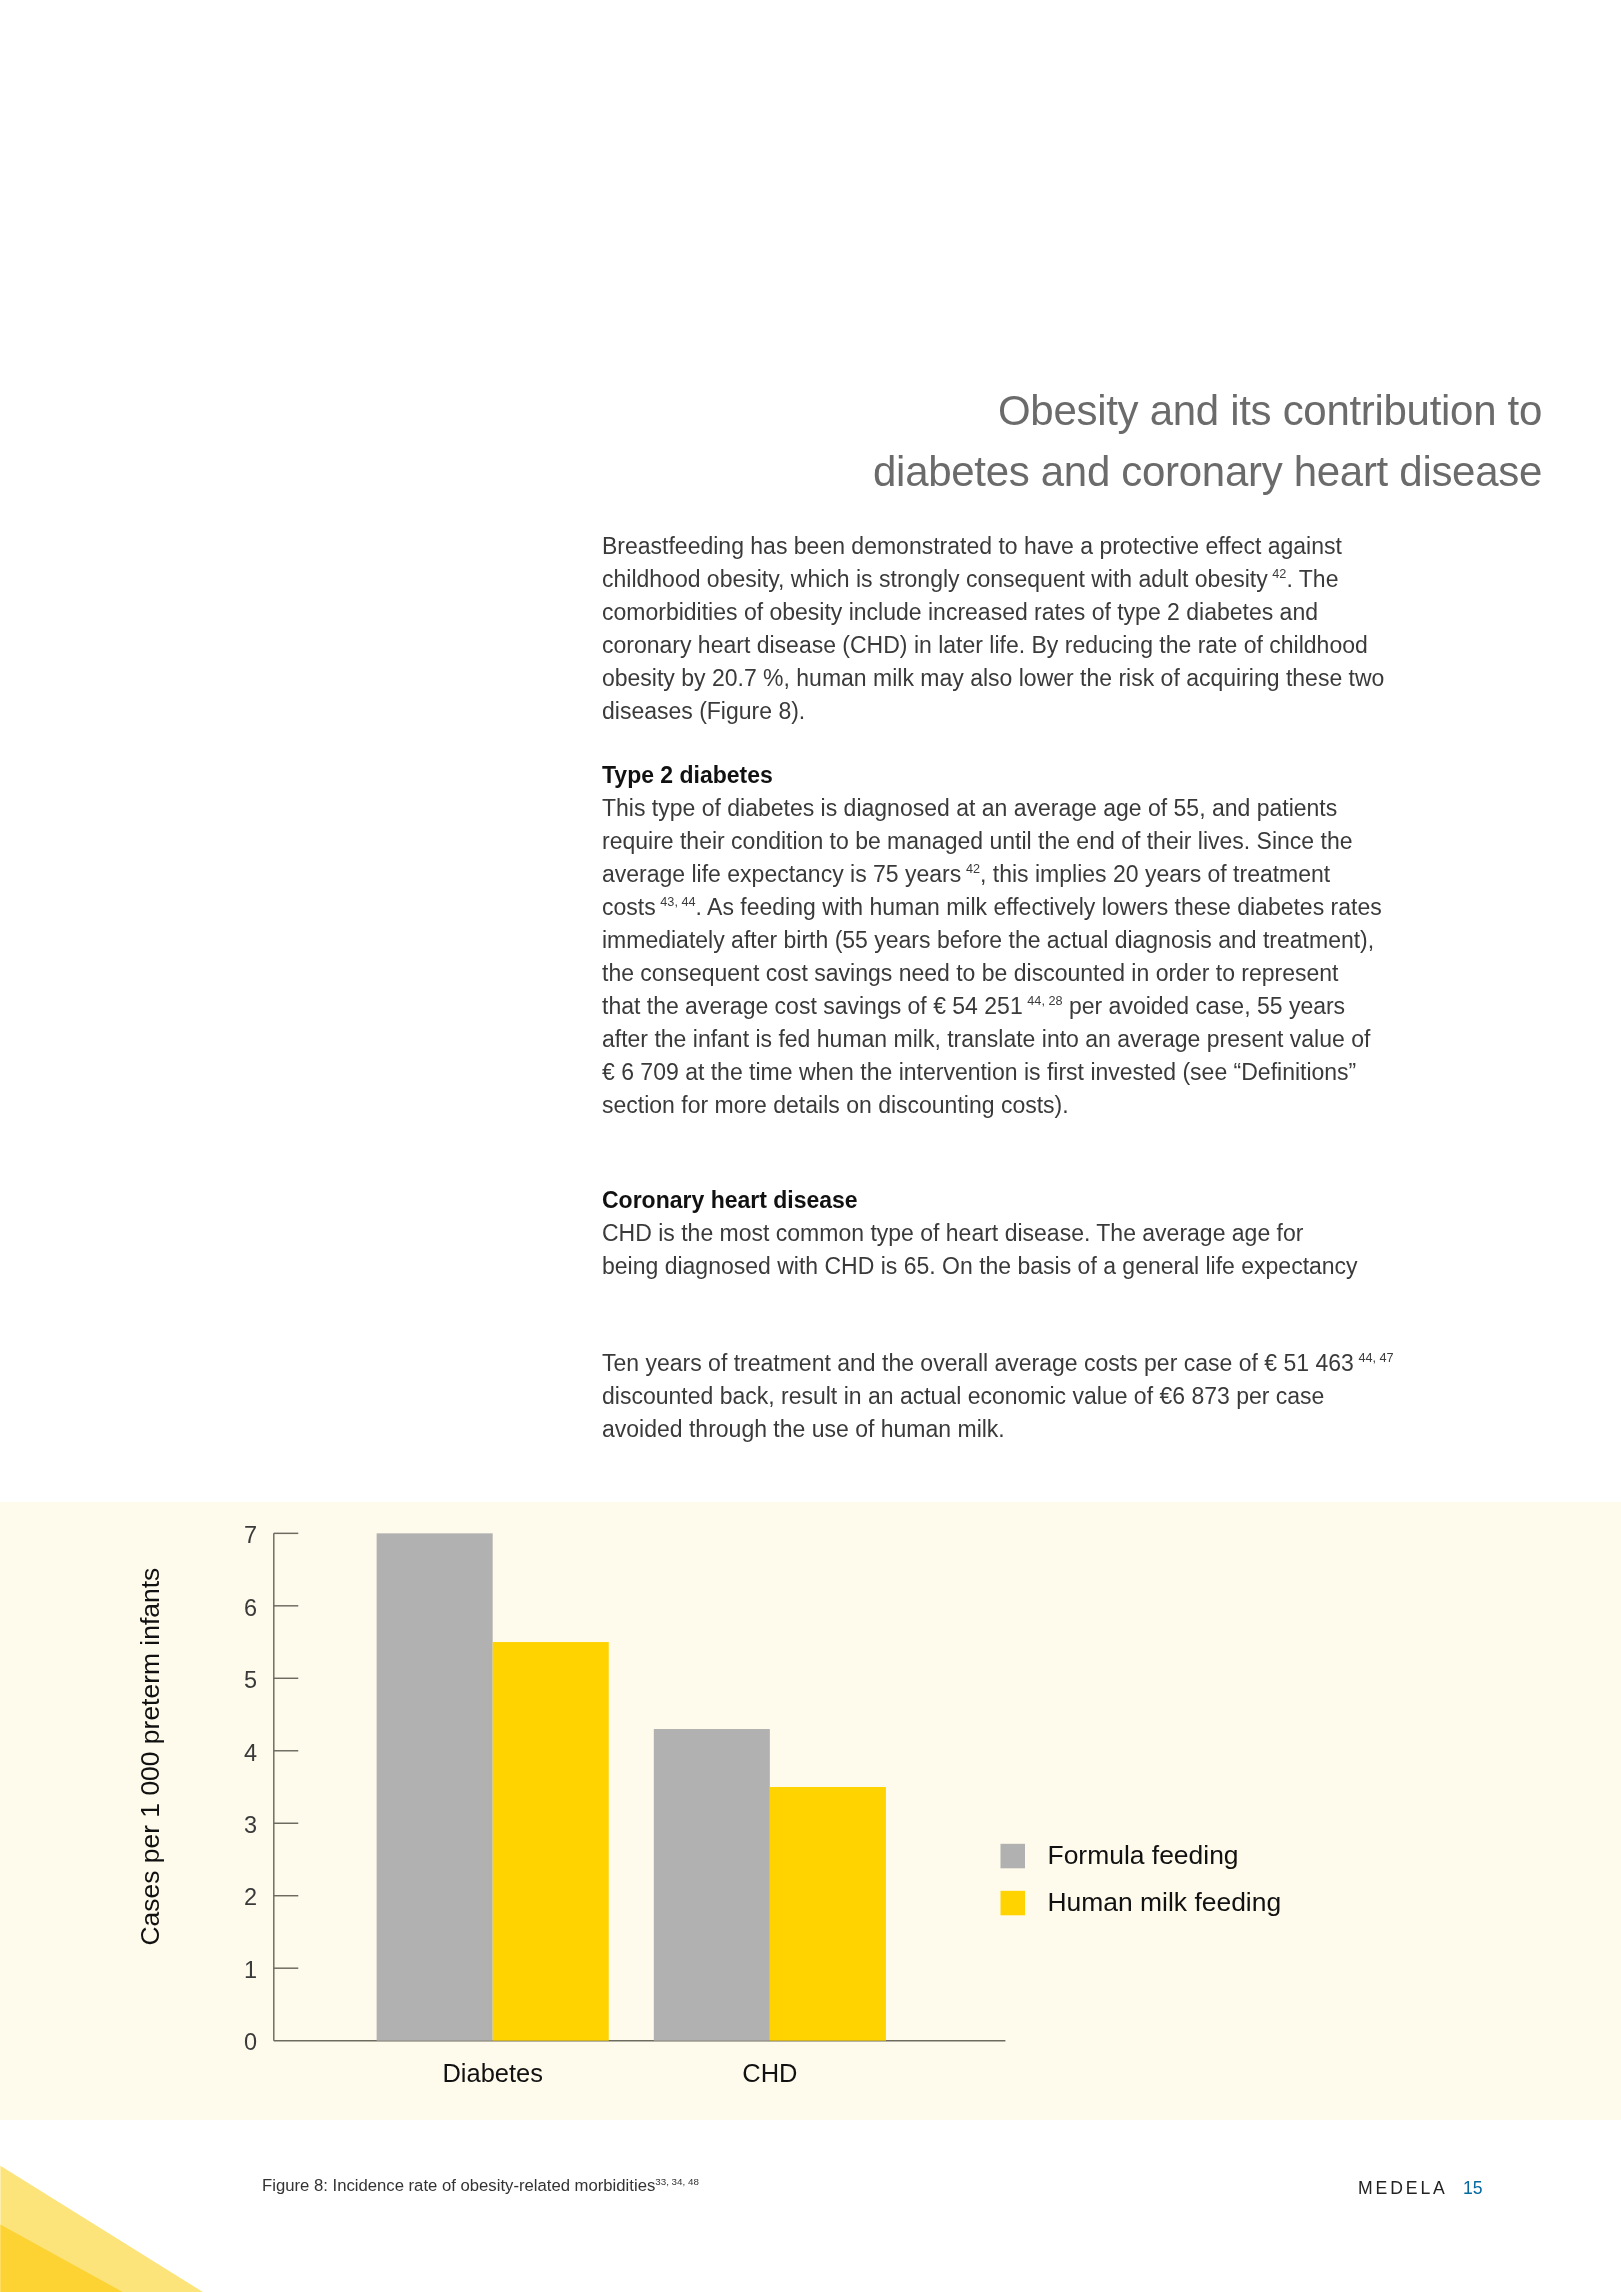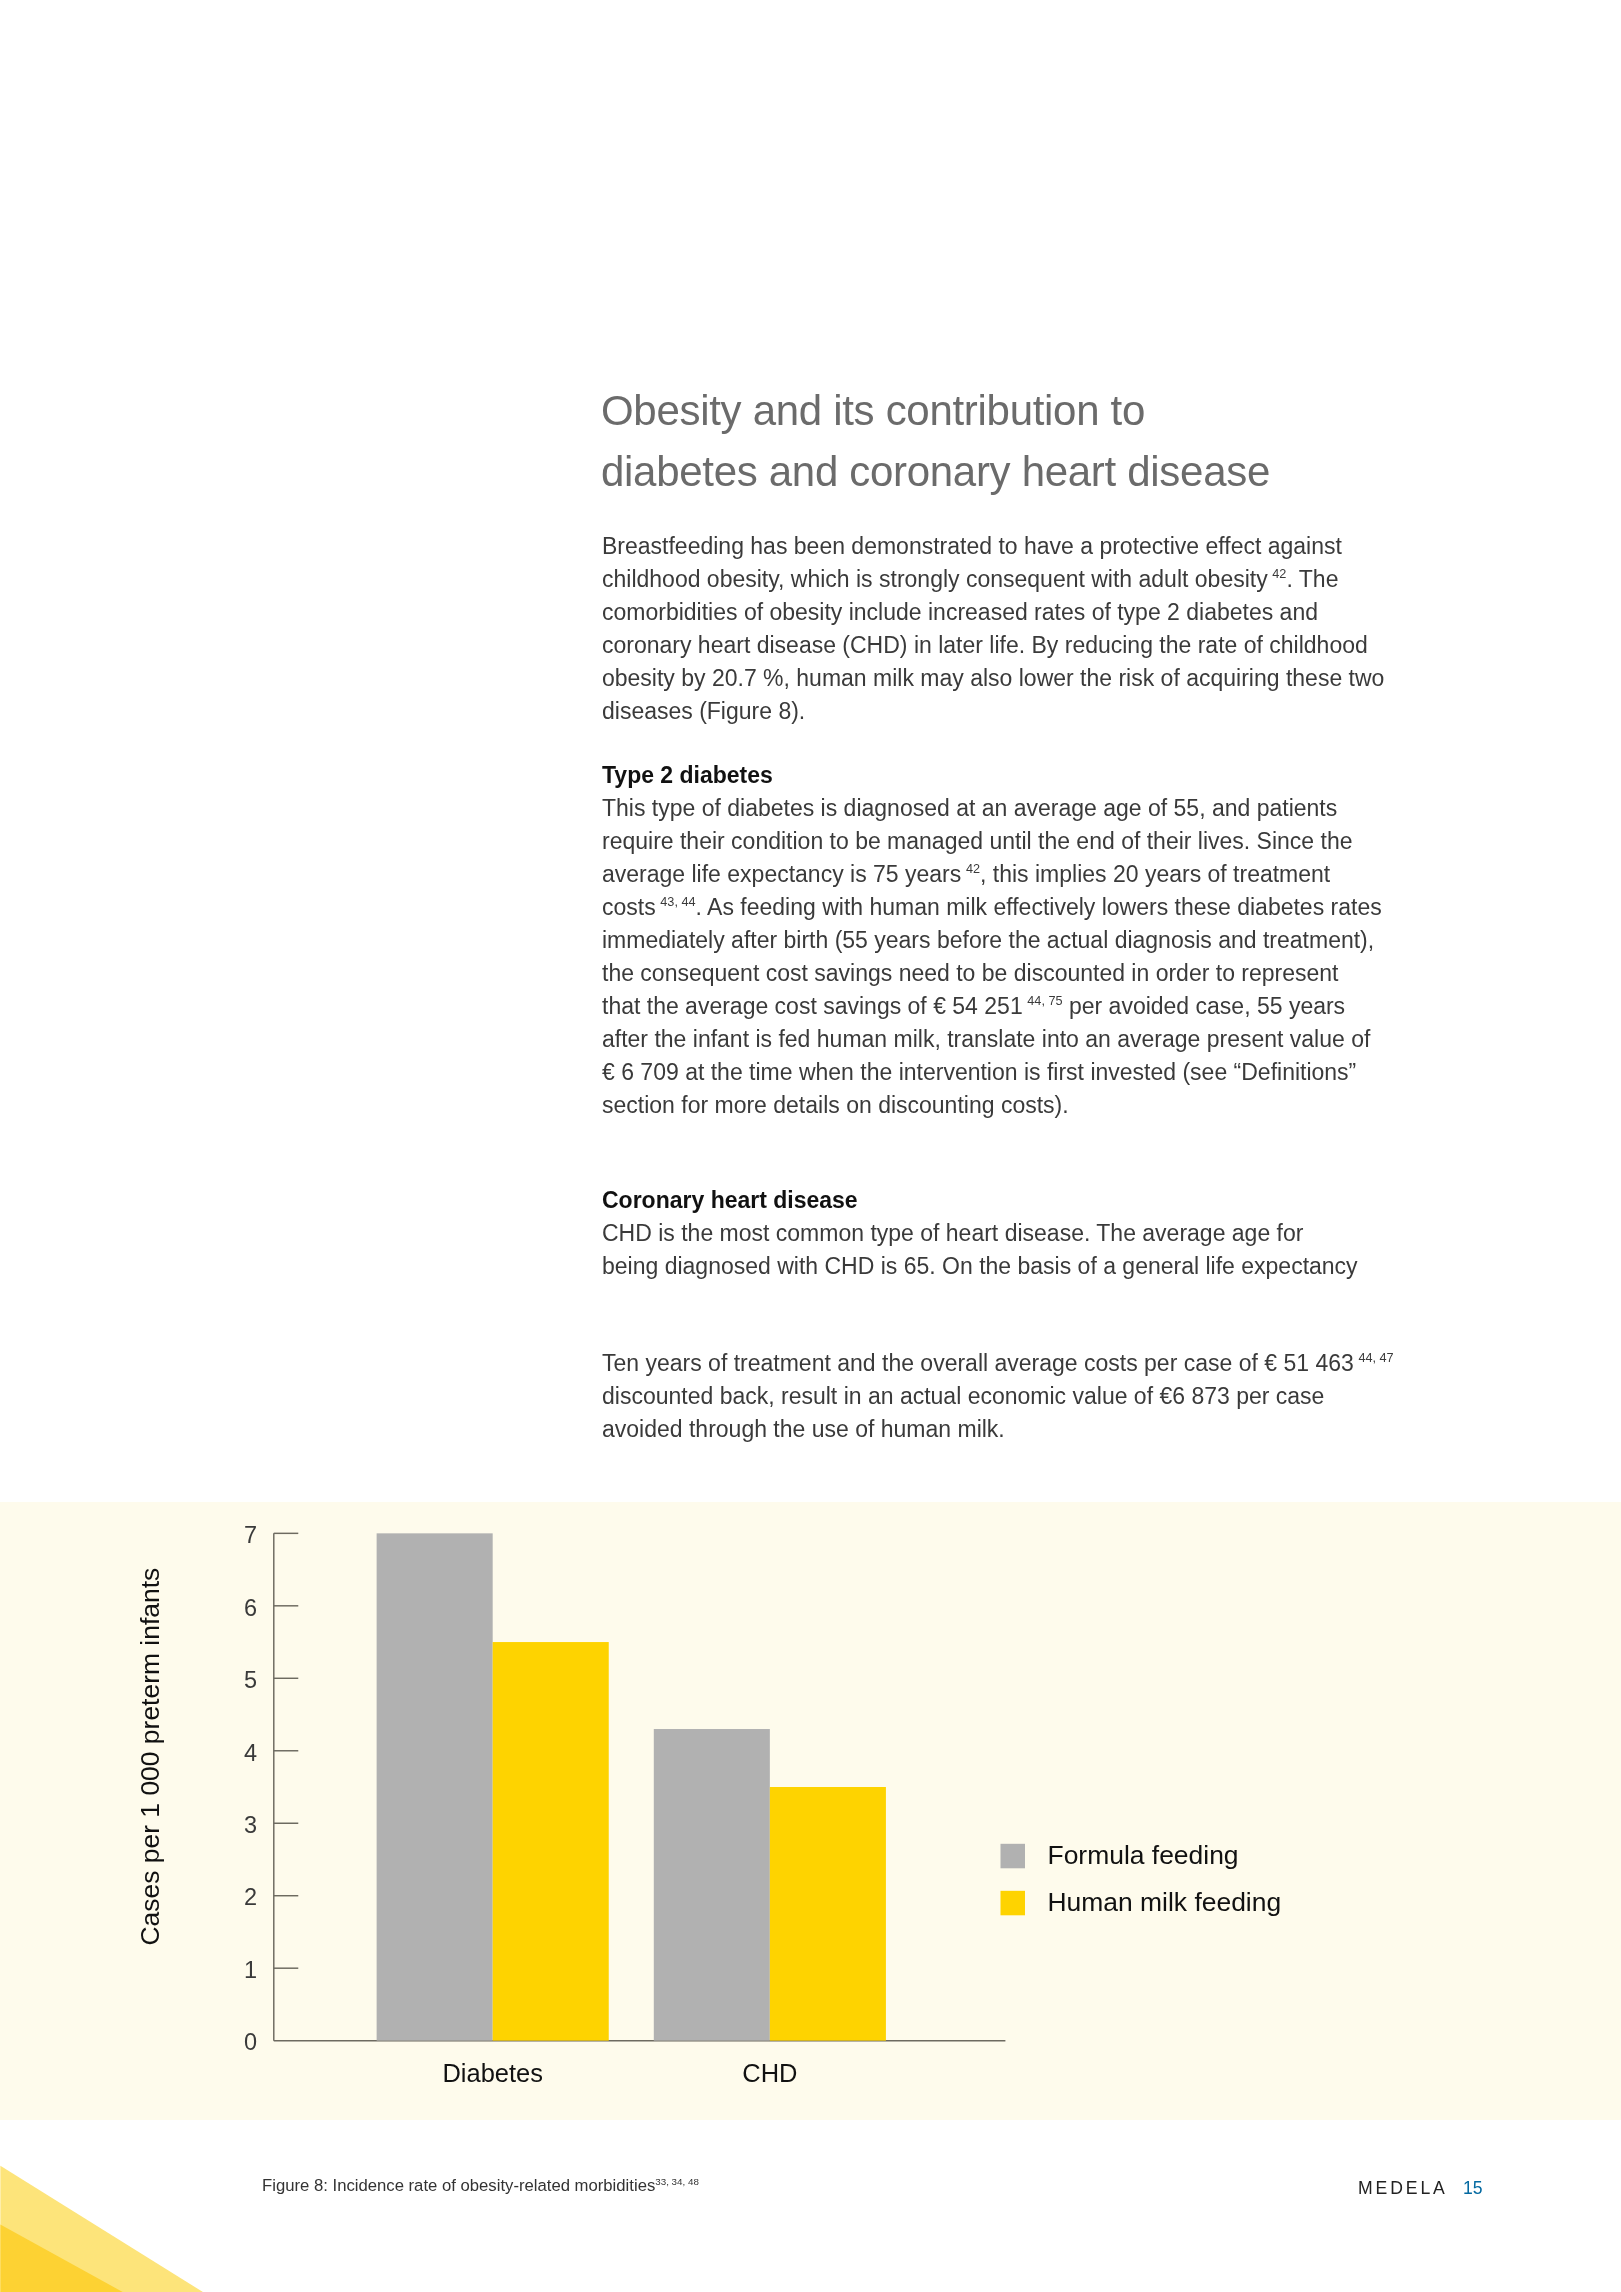--- a/index.html
+++ b/index.html
@@ -10,21 +10,21 @@
     color: #333333;
   }
   .abs { position: absolute; }
 
   
   #title {
     left: 601px; top: 380px; width: 941px;
     font-size: 42px; line-height: 61px; color: #6b6b6b;
     font-weight: normal; letter-spacing: -0.3px; margin: 0;
   }
-  #title span { display: block; white-space: nowrap; }
+  #title span { display: block; white-space: nowrap; text-align: right; }
 
   
   .body-col {
     left: 602px; width: 921px;
     font-size: 23px; line-height: 33px; color: #3a3a3a;
   }
   .line { display: block; white-space: nowrap; }
   .subhead { display: block; font-weight: bold; color: #111111; white-space: nowrap; }
   sup { font-size: 12.7px; line-height: 0; vertical-align: 8.8px; }
 
@@ -76,21 +76,21 @@
 
 <div id="sec-diabetes" class="abs body-col">
   <span class="subhead">Type 2 diabetes</span>
   <div>
       <span class="line"><span>This type of diabetes is diagnosed at an average age of 55, and patients</span></span>
       <span class="line"><span>require their condition to be managed until the end of their lives. Since the</span></span>
       <span class="line"><span>average life expectancy is 75 years</span> <sup>42</sup><span>, this implies 20 years of treatment</span></span>
       <span class="line"><span>costs</span> <sup>43, 44</sup><span>. As feeding with human milk effectively lowers these diabetes rates</span></span>
       <span class="line"><span>immediately after birth (55 years before the actual diagnosis and treatment),</span></span>
       <span class="line"><span>the consequent cost savings need to be discounted in order to represent</span></span>
-      <span class="line"><span>that the average cost savings of € 54 251</span> <sup>44, 75</sup><span> per avoided case, 55 years</span></span>
+      <span class="line"><span>that the average cost savings of € 54 251</span> <sup>44, 28</sup><span> per avoided case, 55 years</span></span>
       <span class="line"><span>after the infant is fed human milk, translate into an average present value of</span></span>
       <span class="line"><span>€ 6 709 at the time when the intervention is first invested (see “Definitions”</span></span>
       <span class="line"><span>section for more details on discounting costs).</span></span>
     </div>
 </div>
 
 <div id="sec-chd" class="abs body-col">
   <span class="subhead">Coronary heart disease</span>
   <div>
       <span class="line"><span>CHD is the most common type of heart disease. The average age for</span></span>

